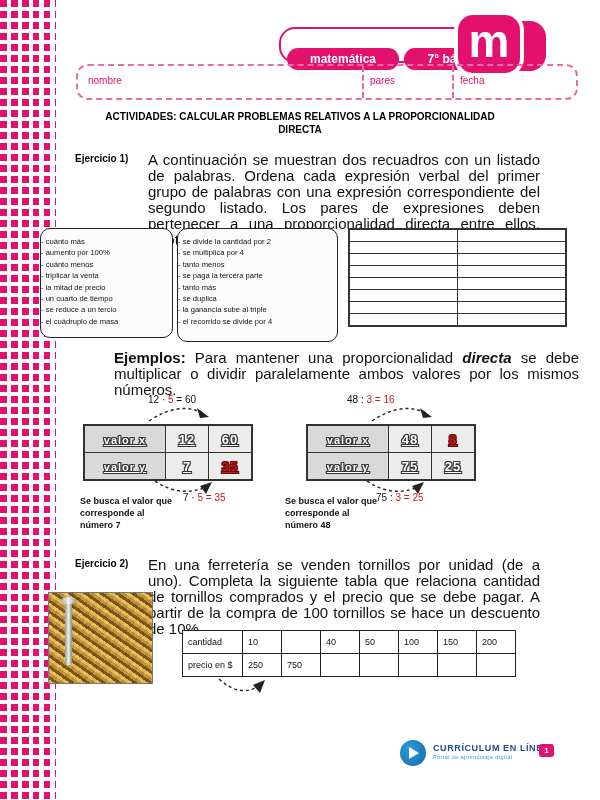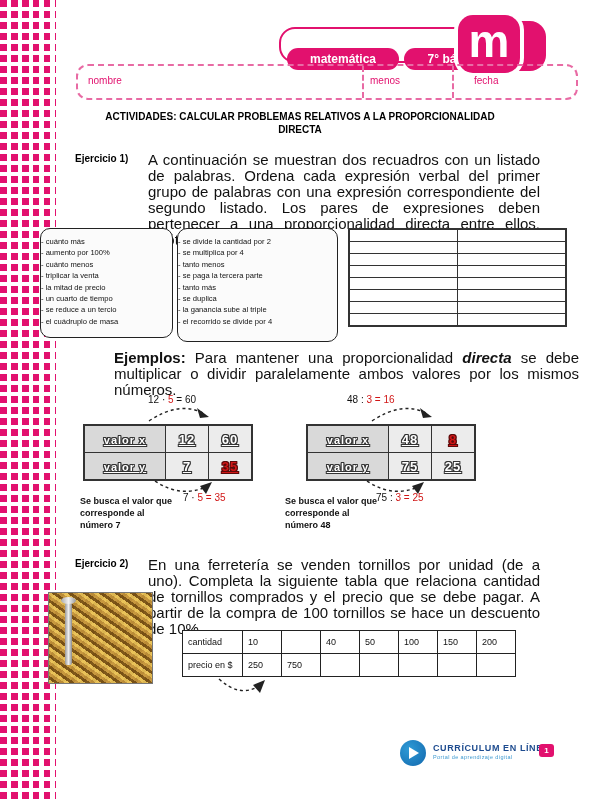--- a/index.html
+++ b/index.html
@@ -91,23 +91,23 @@
 
   <div class="badges-outline"></div>
   <div class="badge badge-subject">matemática</div>
   <div class="badge badge-grade">7° básico</div>
   <div class="m-back"></div>
   <div class="m-tile">m</div>
 
   <div class="form-box">
     <span class="form-label" style="left:10px;">nombre</span>
     <span class="fsep" style="left:284px;"></span>
-    <span class="form-label" style="left:292px;">menos</span>
+    <span class="form-label" style="left:292px;">pares</span>
     <span class="fsep" style="left:374px;"></span>
-    <span class="form-label" style="left:396px;">fecha</span>
+    <span class="form-label" style="left:382px;">fecha</span>
   </div>
 
   <div class="title">
     <div>ACTIVIDADES: CALCULAR PROBLEMAS RELATIVOS A LA PROPORCIONALIDAD</div>
     <div>DIRECTA</div>
   </div>
 
   <div class="ex-label" style="left:75px;top:153px;">Ejercicio 1)</div>
   <div class="para" style="left:148px;top:152px;width:392px;">A continuación se muestran dos recuadros con un listado de palabras. Ordena cada expresión verbal del primer grupo de palabras con una expresión correspondiente del segundo listado. Los pares de expresiones deben pertenecer a una proporcionalidad directa entre ellos. Anótalos en la tabla.</div>
 

